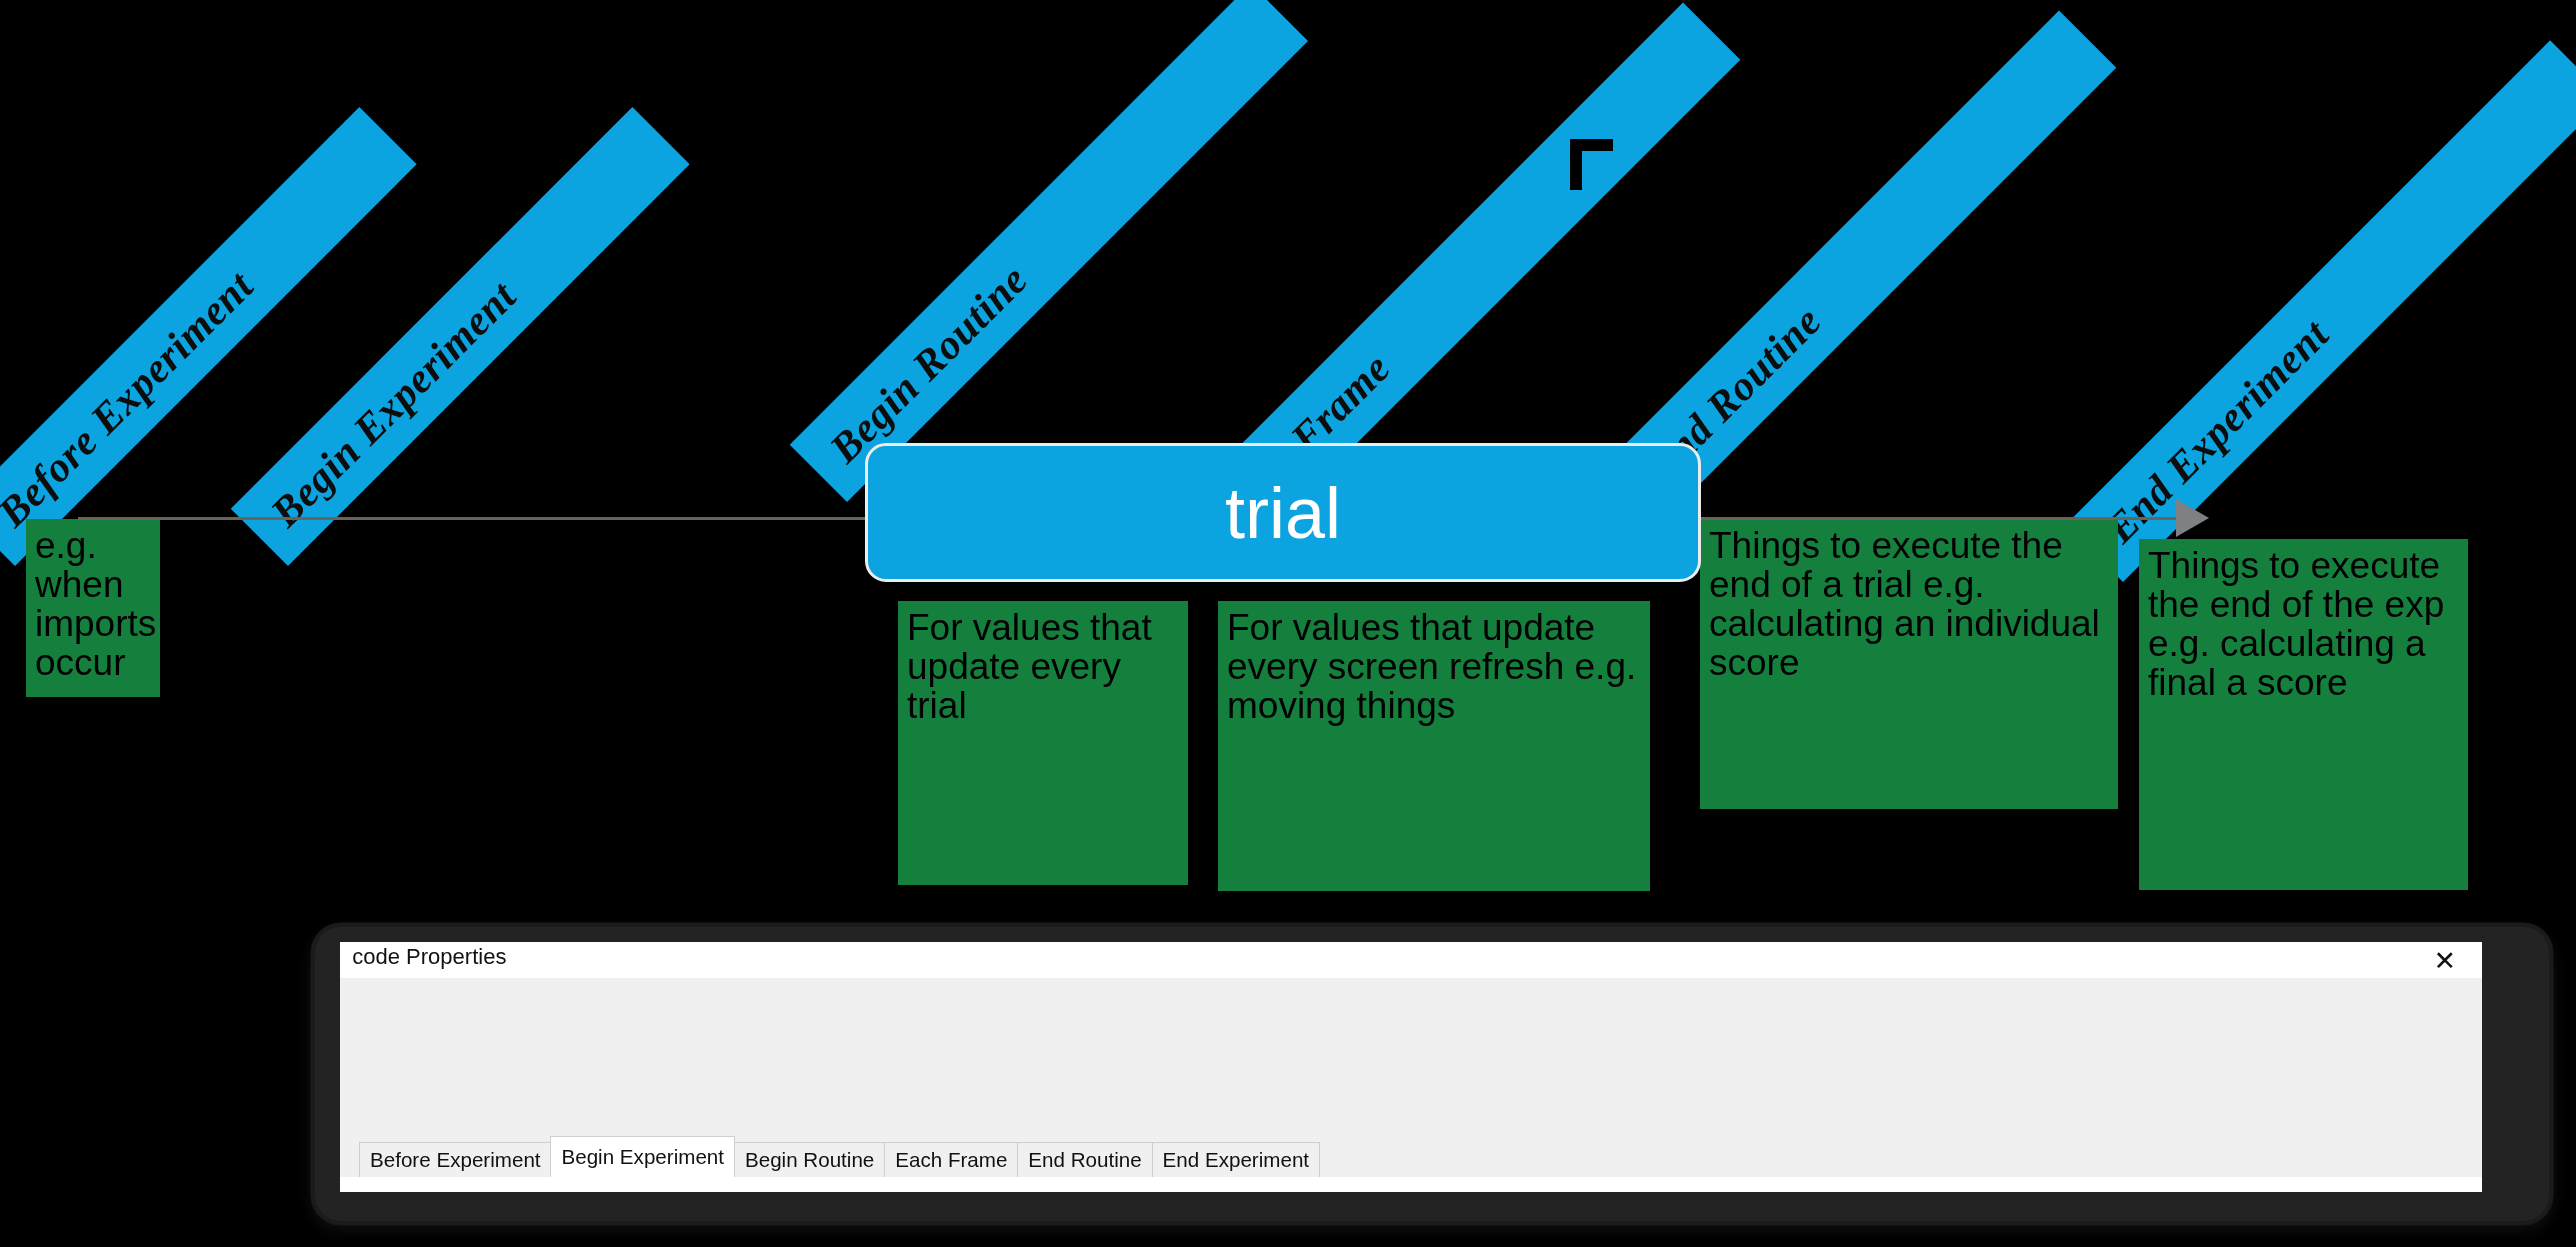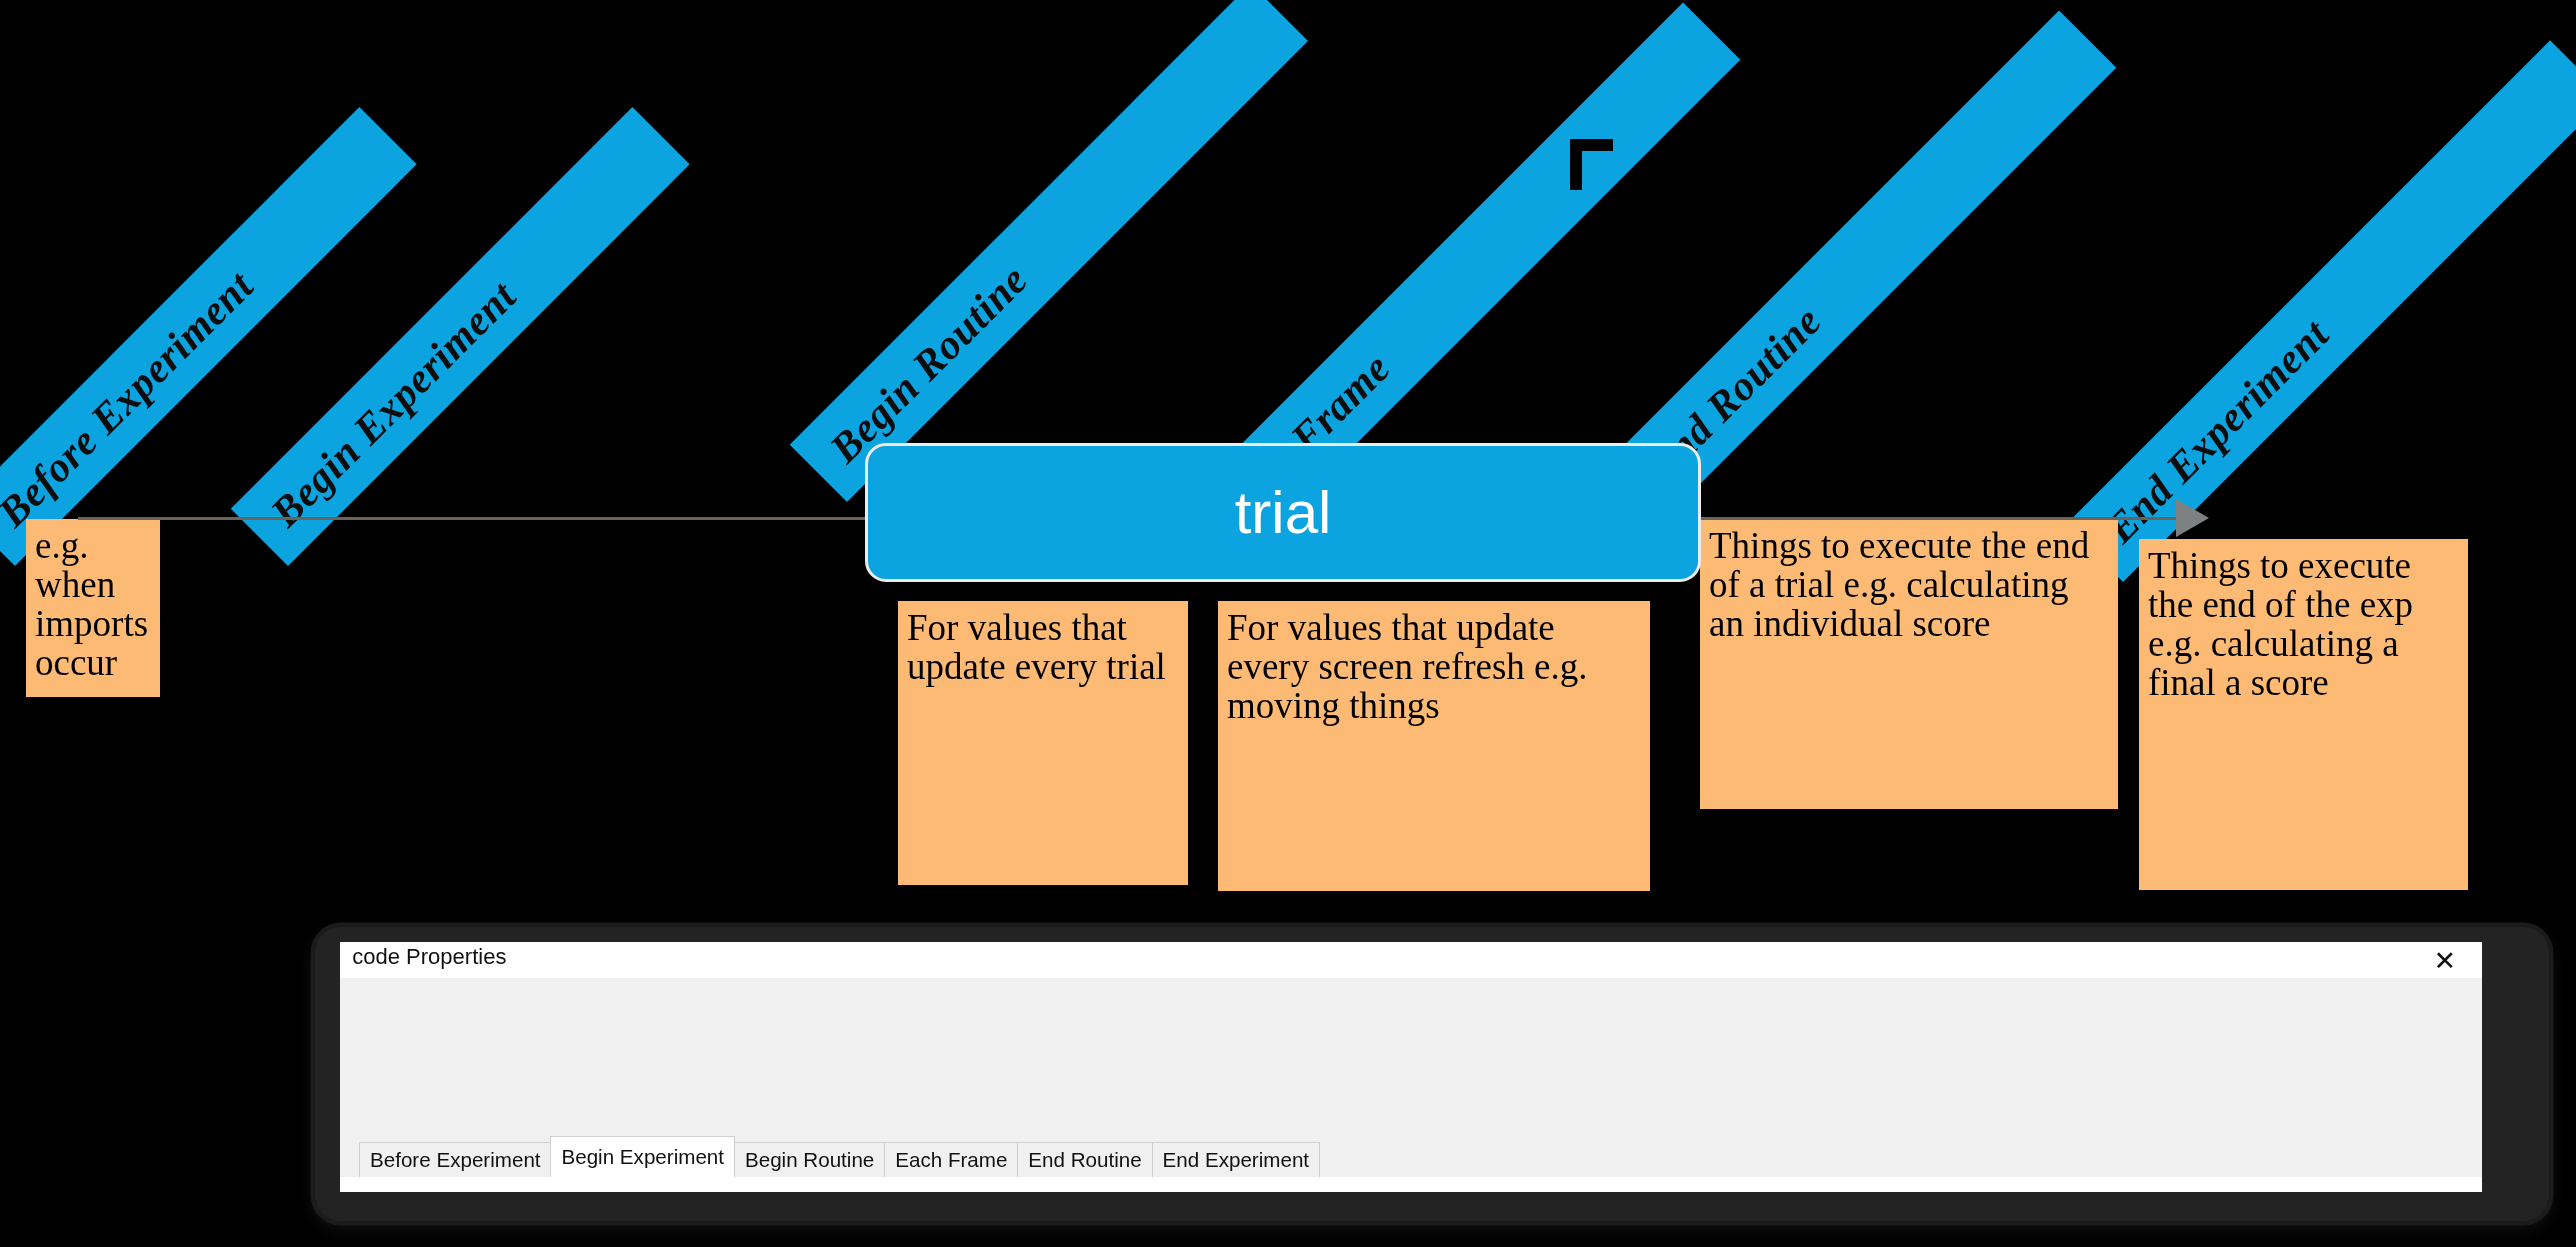--- a/index.html
+++ b/index.html
@@ -32,44 +32,44 @@
   }
   .notch{
     position:absolute;
     background:#000;
     z-index:6;
   }
 
   
   .desc{
     position:absolute;
-    background:#fdba74;
+    background:#15803d;
     color:#000;
-    font-family:Liberation Serif, serif;
+    font-family:Liberation Sans, sans-serif;
     font-size:37px;
     line-height:1.06;
     padding:6.7px 9px 7.8px 9px;
     box-sizing:border-box;
     z-index:4;
   }
 
   
   #trial-box{
     position:absolute;
     background:#0BA4E0;
     border:3.9px solid #ececec;
     border-radius:21px;
     box-sizing:border-box;
     display:flex;align-items:center;justify-content:center;
     z-index:7;
   }
   #trial-box span{
     color:#fff;
     font-family:"Liberation Sans", sans-serif;
-    font-size:60px;
+    font-size:72px;
     font-weight:400;
   }
 
   
   #connector{
     position:absolute;
     height:2.8px;
     background:#6b6259;
     z-index:5;
   }

